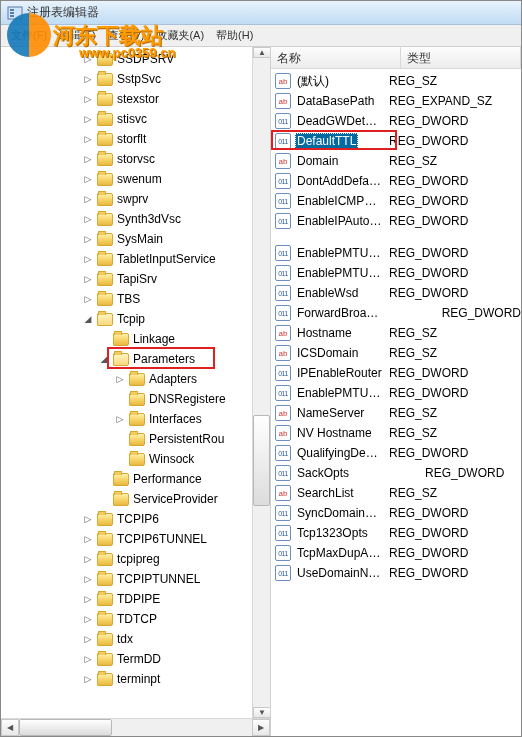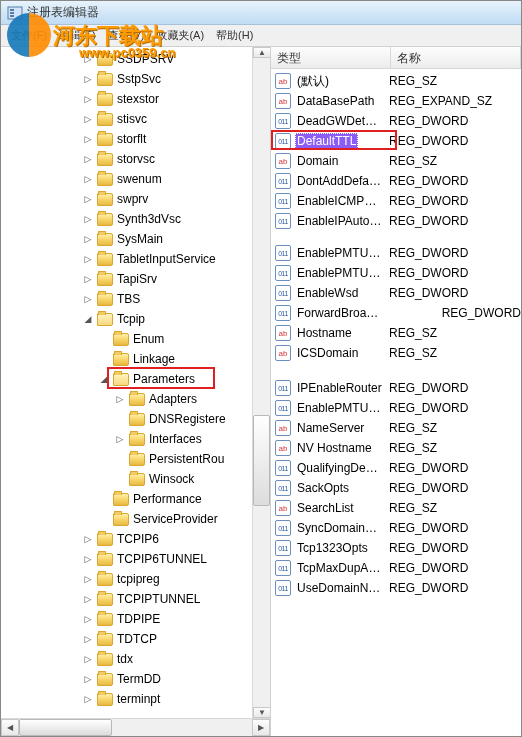--- a/index.html
+++ b/index.html
@@ -227,21 +227,21 @@
     .col-name { width: 130px; }
     .col-type { flex: 1; }
     .list-body { padding-top: 2px; }
     .list-row {
       display: flex;
       align-items: center;
       height: 20px;
       padding-left: 4px;
     }
     .list-row.selected .cell-name-text {
-      background: #8b5cf6;
+      background: #0369a1;
       color: #fff;
       outline: 1px dotted #fff;
       outline-offset: -1px;
     }
     .val-icon {
       width: 16px; height: 16px;
       margin-right: 4px;
       border: 1px solid #6a8fc0;
       border-radius: 2px;
       flex-shrink: 0;
@@ -389,26 +389,20 @@
           <div class="tree-row">
             <span class="indent" style="width: 80px;"></span>
             <span class="toggler">◢</span>
             <span class="folder-icon open"></span>
             <span class="node-label">Tcpip</span>
           </div>
           <div class="tree-row">
             <span class="indent" style="width: 96px;"></span>
             <span class="toggler"> </span>
             <span class="folder-icon"></span>
-            <span class="node-label">Enum</span>
-          </div>
-          <div class="tree-row">
-            <span class="indent" style="width: 96px;"></span>
-            <span class="toggler"> </span>
-            <span class="folder-icon"></span>
             <span class="node-label">Linkage</span>
           </div>
           <div class="tree-row">
             <span class="indent" style="width: 96px;"></span>
             <span class="toggler">◢</span>
             <span class="folder-icon open"></span>
             <span class="node-label">Parameters</span>
             <div class="hilite-red" style="left: 106px; top: -2px; width: 108px; height: 22px;"></div>
           </div>
           <div class="tree-row">
@@ -520,22 +514,22 @@
       <div class="scroll-btn">◀</div>
       <div class="scroll-track">
           <div class="scroll-thumb"></div>
         </div>
       <div class="scroll-btn">▶</div>
     </div>
   </div>
 
   <div class="list-pane">
     <div class="list-header">
+      <div class="list-header-cell col-name">名称</div>
       <div class="list-header-cell col-type">类型</div>
-      <div class="list-header-cell col-name">名称</div>
     </div>
     <div class="list-body" id="list-body">
         <div class="list-row" style="position: relative;">
           <div class="cell-name">
             <span class="val-icon sz">ab</span>
             <span class="cell-name-text">(默认)</span>
           </div>
           <div class="cell-type">REG_SZ</div>
         </div>
         <div class="list-row" style="position: relative;">
@@ -623,21 +617,21 @@
           </div>
           <div class="cell-type">REG_SZ</div>
         </div>
         <div class="list-row" style="position: relative;">
           <div class="cell-name">
             <span class="val-icon sz">ab</span>
             <span class="cell-name-text">ICSDomain</span>
           </div>
           <div class="cell-type">REG_SZ</div>
         </div>
-        <div class="list-row" style="position: relative; margin-top: 15px;">
+        <div class="list-row" style="position: relative;">
           <div class="cell-name">
             <span class="val-icon dw">011</span>
             <span class="cell-name-text">IPEnableRouter</span>
           </div>
           <div class="cell-type">REG_DWORD</div>
         </div>
         <div class="list-row" style="position: relative;">
           <div class="cell-name">
             <span class="val-icon dw">011</span>
             <span class="cell-name-text">EnablePMTUB...</span>
@@ -658,21 +652,21 @@
           </div>
           <div class="cell-type">REG_SZ</div>
         </div>
         <div class="list-row" style="position: relative;">
           <div class="cell-name">
             <span class="val-icon dw">011</span>
             <span class="cell-name-text">QualifyingDesti...</span>
           </div>
           <div class="cell-type">REG_DWORD</div>
         </div>
-        <div class="list-row" style="position: relative;">
+        <div class="list-row" style="position: relative; gap: 36px;">
           <div class="cell-name">
             <span class="val-icon dw">011</span>
             <span class="cell-name-text">SackOpts</span>
           </div>
           <div class="cell-type">REG_DWORD</div>
         </div>
         <div class="list-row" style="position: relative;">
           <div class="cell-name">
             <span class="val-icon sz">ab</span>
             <span class="cell-name-text">SearchList</span>

